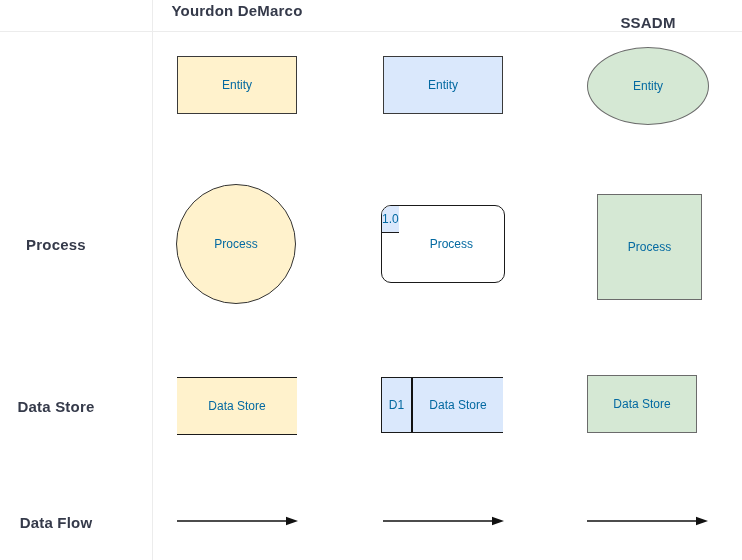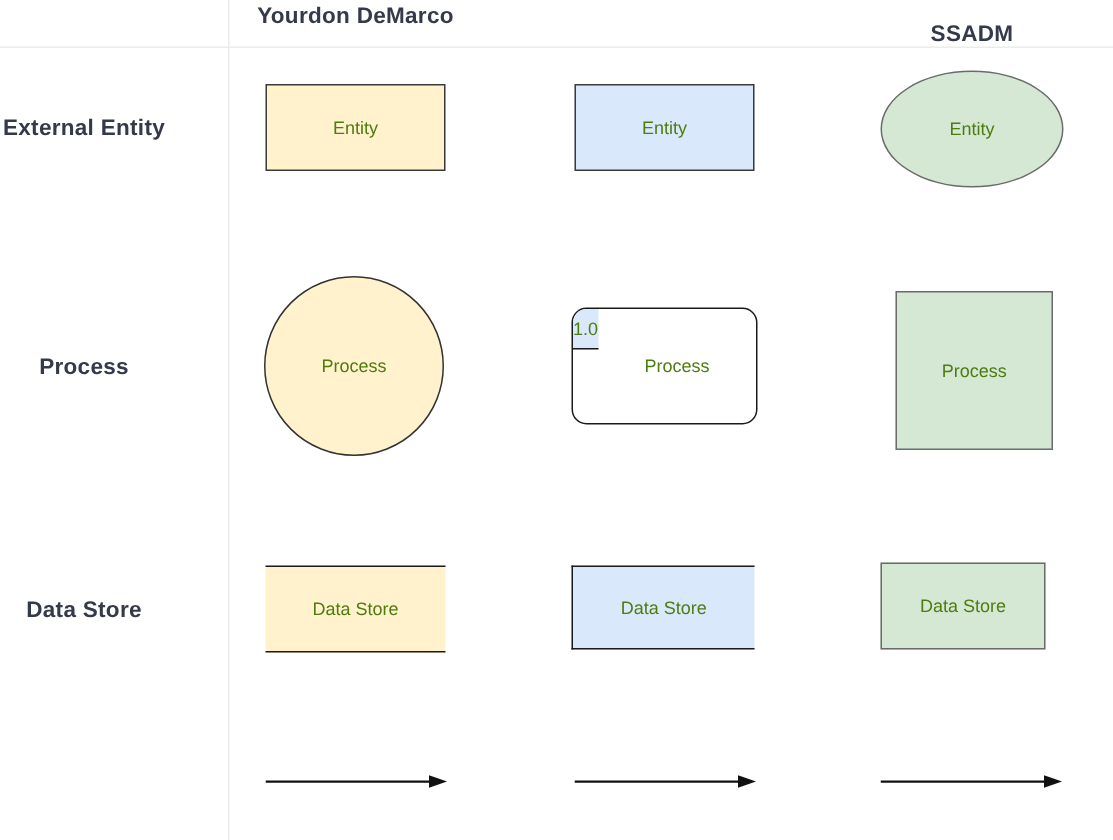--- a/index.html
+++ b/index.html
@@ -51,21 +51,21 @@
     color: #353A4A;
     line-height: 20px;
   }
   
   .shape {
     position: absolute;
     display: flex;
     align-items: center;
     justify-content: center;
     font-size: 12px;
-    color: #4d7c0f;
+    color: #0369a1;
     box-sizing: border-box;
     text-align: center;
   }
   .fill-yellow { background: #FFF2CC; }
   .fill-blue   { background: #DAE8FC; }
   .fill-green  { background: #D5E8D4; }
   .border-dark { border: 1.5px solid #3A3A3A; }
   .border-gray { border: 1px solid #6B6B6B; }
 
   .ellipse { border-radius: 50%; }
@@ -140,23 +140,23 @@
 <body>
 
 <div class="canvas">
 
   <div class="vline"></div>
   <div class="hline"></div>
 
   <div class="col-header" style="left:152px;">Yourdon DeMarco</div>
   <div class="col-header" style="left:563px;margin-top:12px;">SSADM</div>
 
-  <div class="row-label" style="top:76px;">External Entity</div>
   <div class="row-label" style="top:235px;">Process</div>
   <div class="row-label" style="top:397px;">Data Store</div>
+  <div class="row-label" style="top:513px;">Data Flow</div>
 
   <div class="shape fill-yellow border-dark" style="left:177px; top:56px; width:120px; height:58px;">
     <span>Entity</span>
   </div>
   <div class="shape fill-blue border-dark" style="left:383px; top:56px; width:120px; height:58px;">
     <span>Entity</span>
   </div>
   <div class="shape fill-green border-gray ellipse" style="left:587px; top:47px; width:122px; height:78px;">
     <span>Entity</span>
   </div>
@@ -171,20 +171,21 @@
     <div class="gs-process-body">Process</div>
   </div>
   <div class="shape fill-green border-gray" style="left:597px; top:194px; width:105px; height:106px;">
     <span>Process</span>
   </div>
 
   <div class="shape fill-yellow open-sides" style="left:177px; top:377px; width:120px; height:58px;">
     <span>Data Store</span>
   </div>
   <div class="shape fill-blue gs-datastore" style="left:381px; top:377px; width:122px; height:56px;">
+    <div class="gs-d1">D1</div>
     <div class="gs-ds-text">Data Store</div>
   </div>
   <div class="shape fill-green border-gray" style="left:587px; top:375px; width:110px; height:58px;">
     <span>Data Store</span>
   </div>
 
   <div class="arrow" style="left:177px; top:514px;">
     <svg width="121" height="14" viewBox="0 0 121 14">
       <line x1="0" y1="7" x2="110" y2="7" stroke="#111111" stroke-width="1.5"></line>
       <polygon points="109,2.8 121,7 109,11.2" fill="#111111"></polygon>

